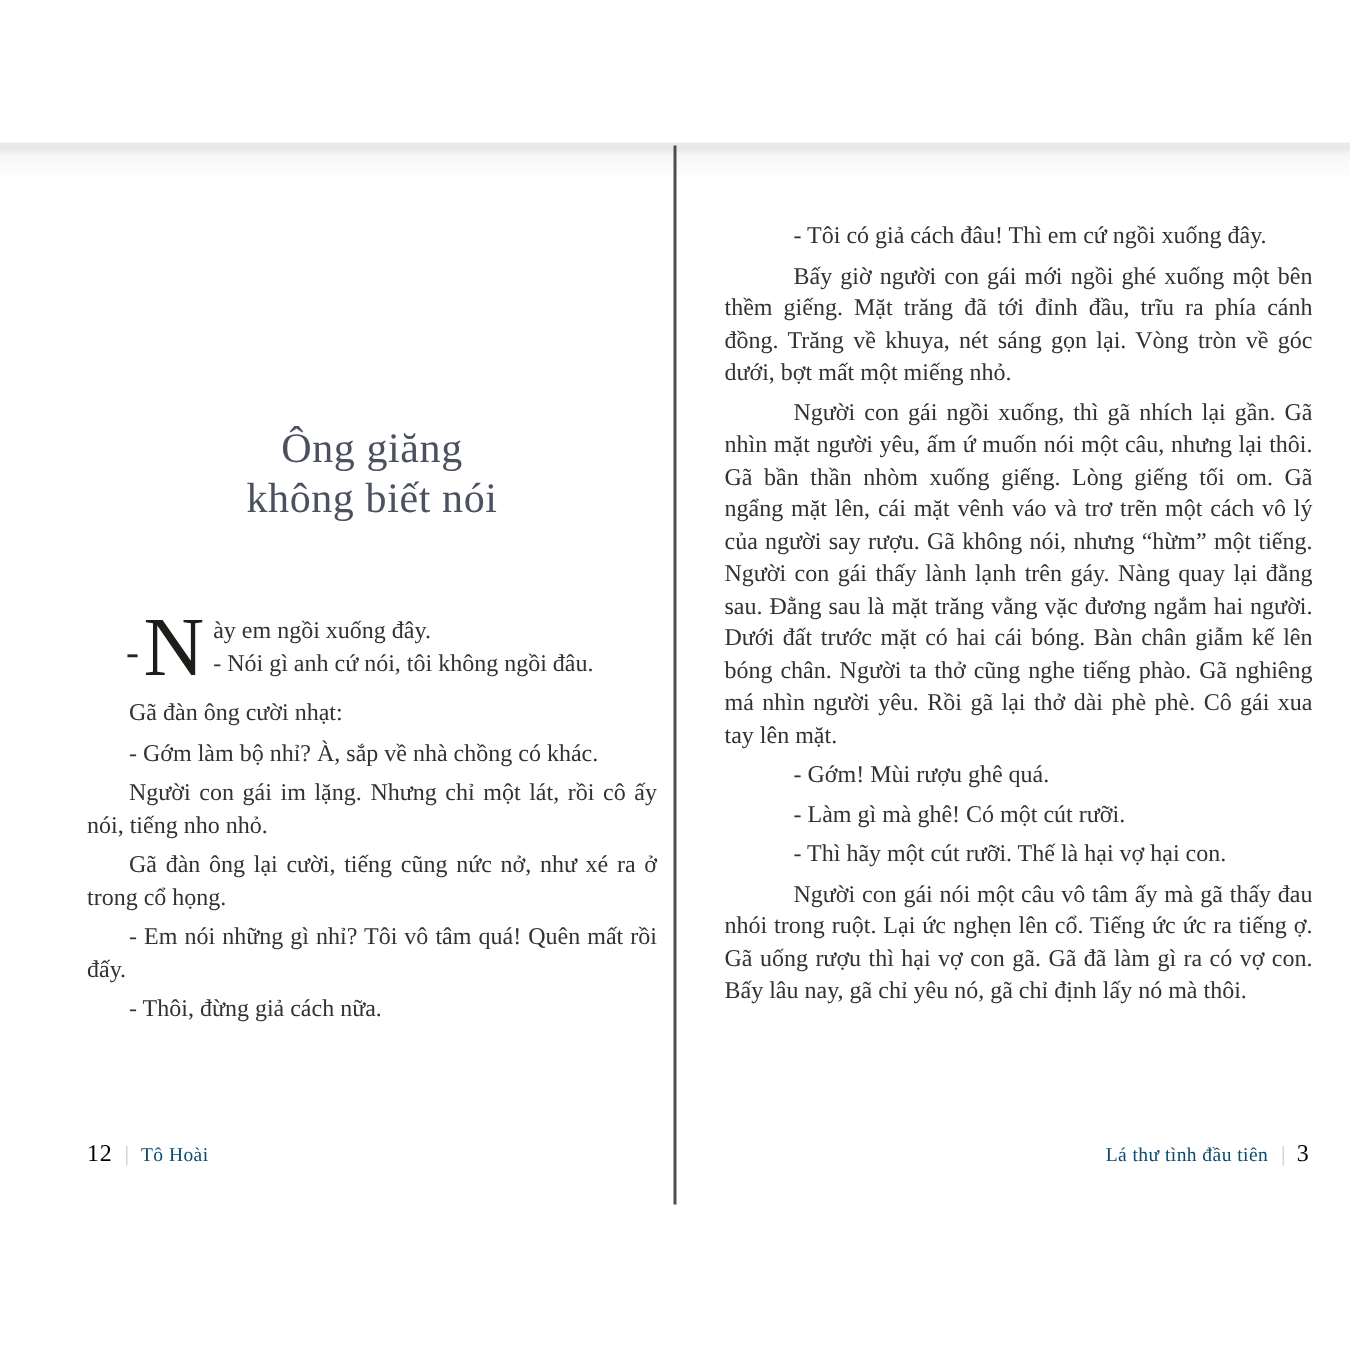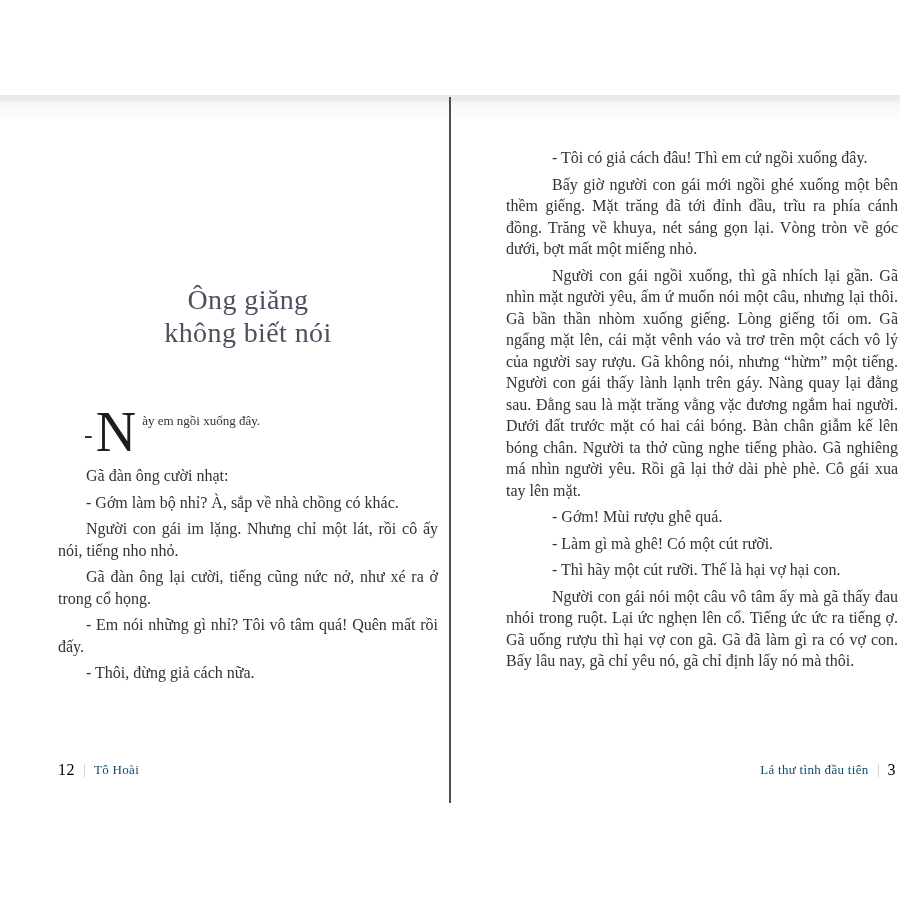--- a/index.html
+++ b/index.html
@@ -35,21 +35,21 @@
     height: 706px;
     background: #4e4e4e;
   }
   .page {
     position: absolute;
     top: 97px;
     height: 706px;
     color: #34322f;
   }
   .page.left  { left: 58px;  width: 380px; }
-  .page.right { left: 506px; width: 392px; }
+  .page.right { left: 483px; width: 392px; }
 
   .chapter-title {
     margin: 186px 0 0 0;
     text-align: center;
     font-size: 28px;
     line-height: 33px;
     font-weight: normal;
     color: #4c5160;
     letter-spacing: 0.4px;
   }
@@ -67,21 +67,21 @@
     margin-top: 13px;
     color: #262421;
   }
   .dc-letter {
     font-size: 56px;
     line-height: 46px;
     margin: 0 6px 0 3px;
     color: #1f1d1a;
   }
   .dc-lines {
-    font-size: 13px;
+    font-size: 16px;
     line-height: 21.5px;
     padding-top: 1px;
     white-space: nowrap;
   }
 
   .paras { margin-top: 8px; }
   .para {
     margin: 5px 0;
     font-size: 16px;
     line-height: 21.5px;
@@ -128,20 +128,21 @@
     <h1 class="chapter-title">
       <span>Ông giăng</span><br>
       <span>không biết nói</span>
     </h1>
 
     <div class="opening">
       <span class="dc-dash">-</span>
       <span class="dc-letter">N</span>
       <span class="dc-lines">
         <span>ày em ngồi xuống đây.</span><br>
+        <span>- Nói gì anh cứ nói, tôi không ngồi đâu.</span>
       </span>
     </div>
 
     <div class="paras">
         <p class="para">Gã đàn ông cười nhạt:</p>
         <p class="para">- Gớm làm bộ nhỉ? À, sắp về nhà chồng có khác.</p>
         <p class="para">Người con gái im lặng. Nhưng chỉ một lát, rồi cô ấy nói, tiếng nho nhỏ.</p>
         <p class="para">Gã đàn ông lại cười, tiếng cũng nức nở, như xé ra ở trong cổ họng.</p>
         <p class="para">- Em nói những gì nhỉ? Tôi vô tâm quá! Quên mất rồi đấy.</p>
         <p class="para">- Thôi, đừng giả cách nữa.</p>

